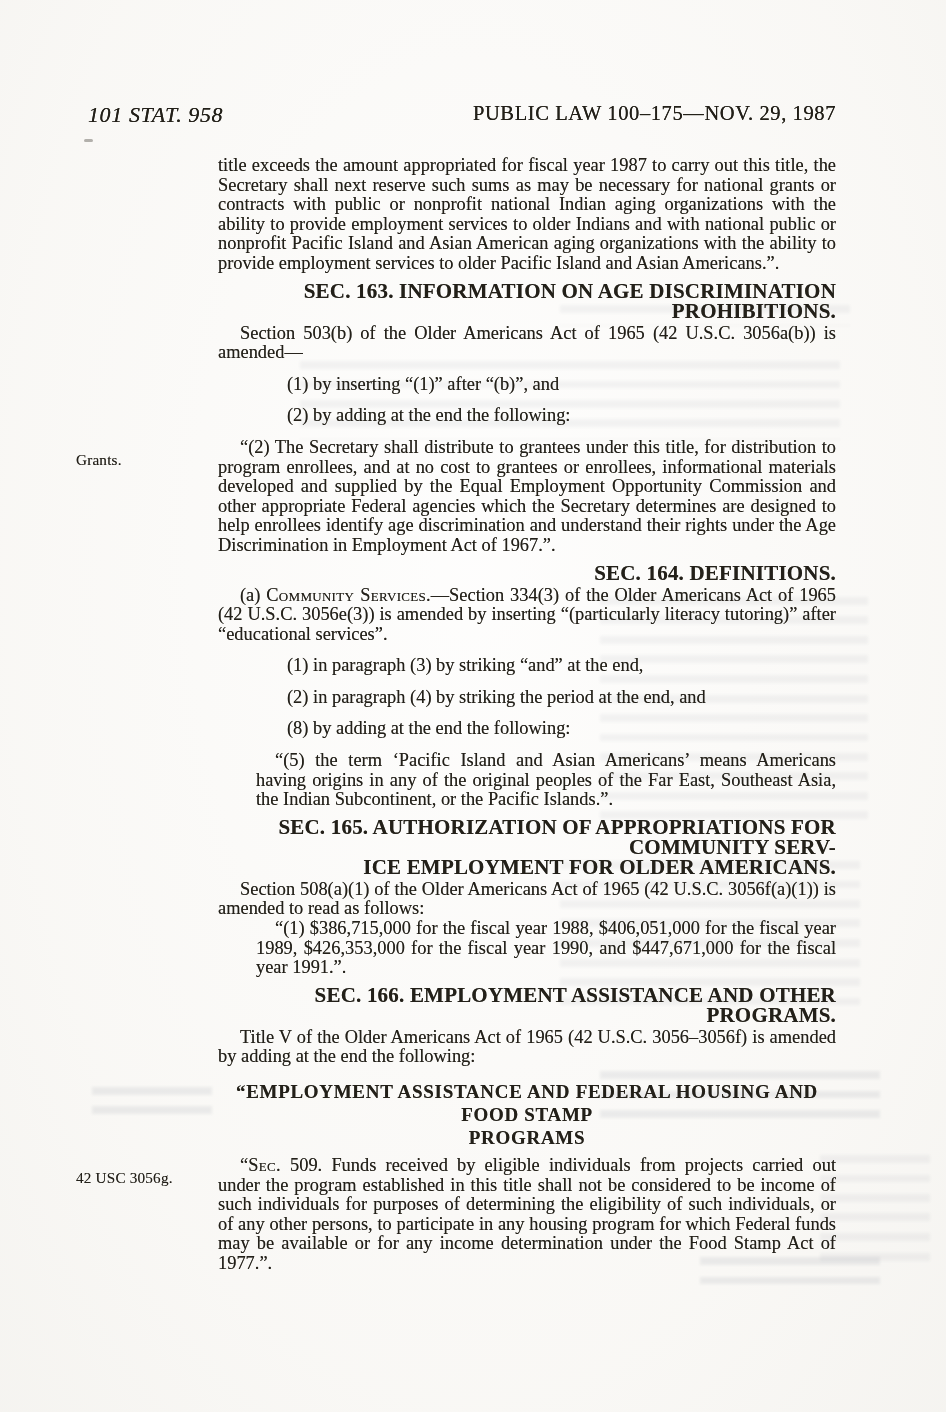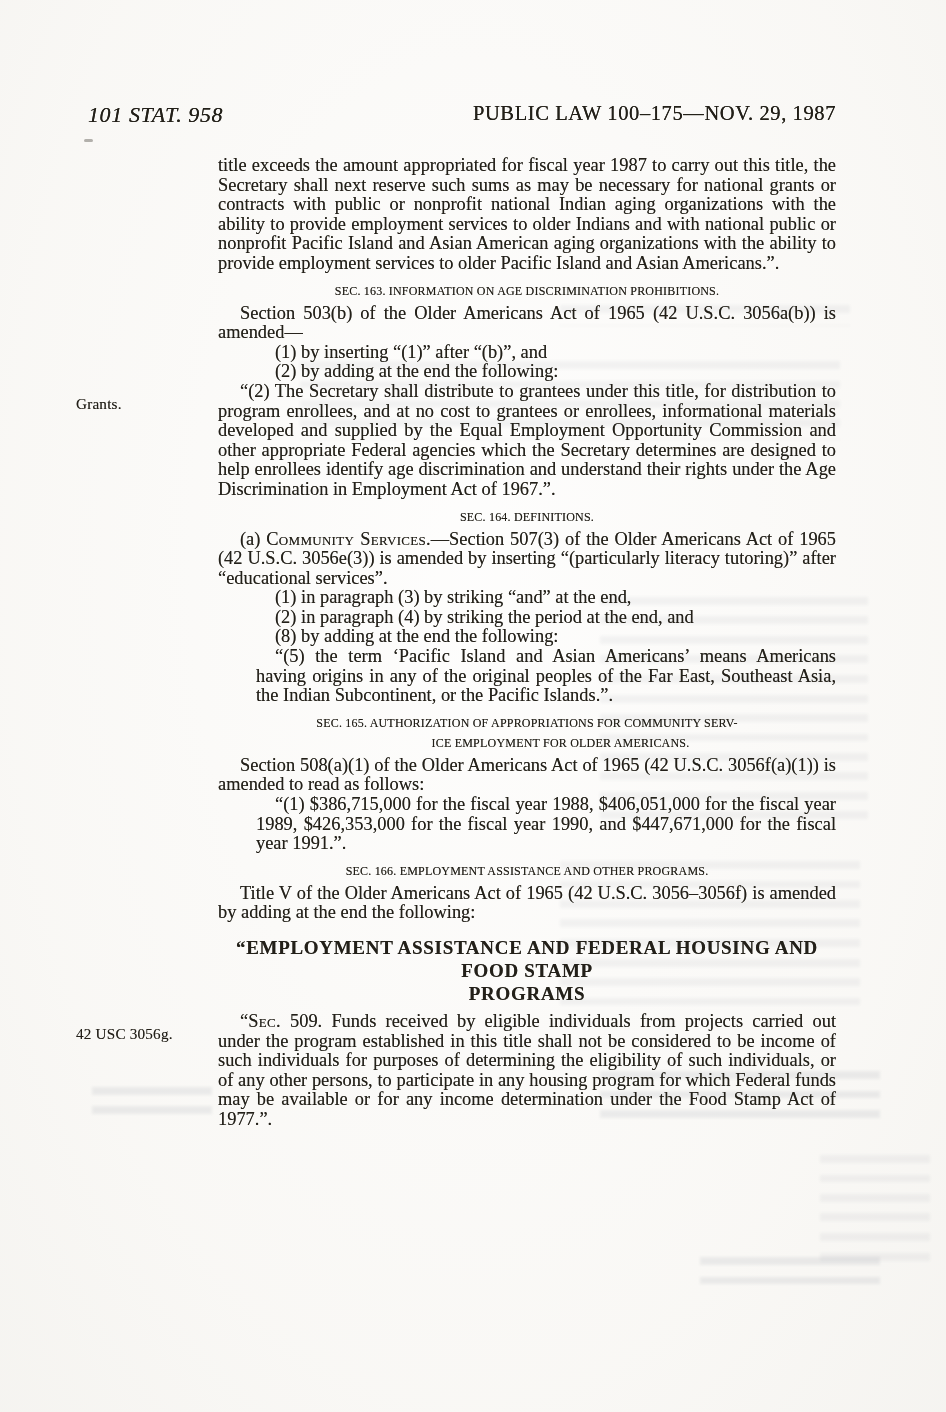--- a/index.html
+++ b/index.html
@@ -30,25 +30,25 @@
   }
   
   .column {
     position:absolute; left:218px; top:156px; width:618px;
     font-size:18.4px; line-height:19.6px;
     text-align:justify;
     text-shadow:0 0 .5px rgba(35,32,25,.55);
   }
   .para { text-indent:22px; margin:0; }
   .para.flush { text-indent:0; }
-  .amend-item { padding-left:57px; text-indent:0; margin:0; text-align:left; }
+  .amend-item { padding-left:57px; text-indent:0; margin:12px; text-align:left; }
   .quote-block { margin:0 0 0 38px; text-indent:19px; }
   .sec-heading {
-    font-weight:400; font-size:12px; line-height:20px;
-    letter-spacing:.2px; text-align:center; text-indent:0;
+    font-weight:700; font-size:21px; line-height:20px;
+    letter-spacing:.2px; text-align:right; text-indent:0;
     margin:7px 0 3px 0;
   }
   .sec-heading .h-cont { display:block; padding-left:67px; }
   .center-heading {
     text-align:center; text-indent:0;
     font-weight:700; font-size:19px; line-height:23px; letter-spacing:.7px;
     margin:13px 0 7px 0;
   }
   .rel { position:relative; }
   .margin-note {
@@ -97,21 +97,21 @@
     <p class="para">Section 503(b) of the Older Americans Act of 1965 (42 U.S.C. 3056a(b)) is amended—</p>
     <p class="amend-item">(1) by inserting “(1)” after “(b)”, and</p>
     <p class="amend-item">(2) by adding at the end the following:</p>
     <p class="para rel">
       <span class="margin-note">Grants.</span>
       <span>“(2) The Secretary shall distribute to grantees under this title, for distribution to program enrollees, and at no cost to grantees or enrollees, informational materials developed and supplied by the Equal Employment Opportunity Commission and other appropriate Federal agencies which the Secretary determines are designed to help enrollees identify age discrimination and understand their rights under the Age Discrimination in Employment Act of 1967.”.</span>
     </p>
 
     <p class="sec-heading">SEC. 164. DEFINITIONS.</p>
     <p class="para">
-      <span>(a) </span><span class="sc">Community Services</span><span>.—Section 507(3) of the Older Americans Act of 1965 (42 U.S.C. 3056e(3)) is amended by inserting “(particularly literacy tutoring)” after “educational services”.</span>
+      <span>(a) </span><span class="sc">Community Services</span><span>.—Section 334(3) of the Older Americans Act of 1965 (42 U.S.C. 3056e(3)) is amended by inserting “(particularly literacy tutoring)” after “educational services”.</span>
     </p>
     <p class="amend-item">(1) in paragraph (3) by striking “and” at the end,</p>
     <p class="amend-item">(2) in paragraph (4) by striking the period at the end, and</p>
     <p class="amend-item">(8) by adding at the end the following:</p>
     <p class="quote-block">“(5) the term ‘Pacific Island and Asian Americans’ means Americans having origins in any of the original peoples of the Far East, Southeast Asia, the Indian Subcontinent, or the Pacific Islands.”.</p>
 
     <p class="sec-heading">
       <span>SEC. 165. AUTHORIZATION OF APPROPRIATIONS FOR COMMUNITY SERV-</span>
       <span class="h-cont">ICE EMPLOYMENT FOR OLDER AMERICANS.</span>
     </p>

